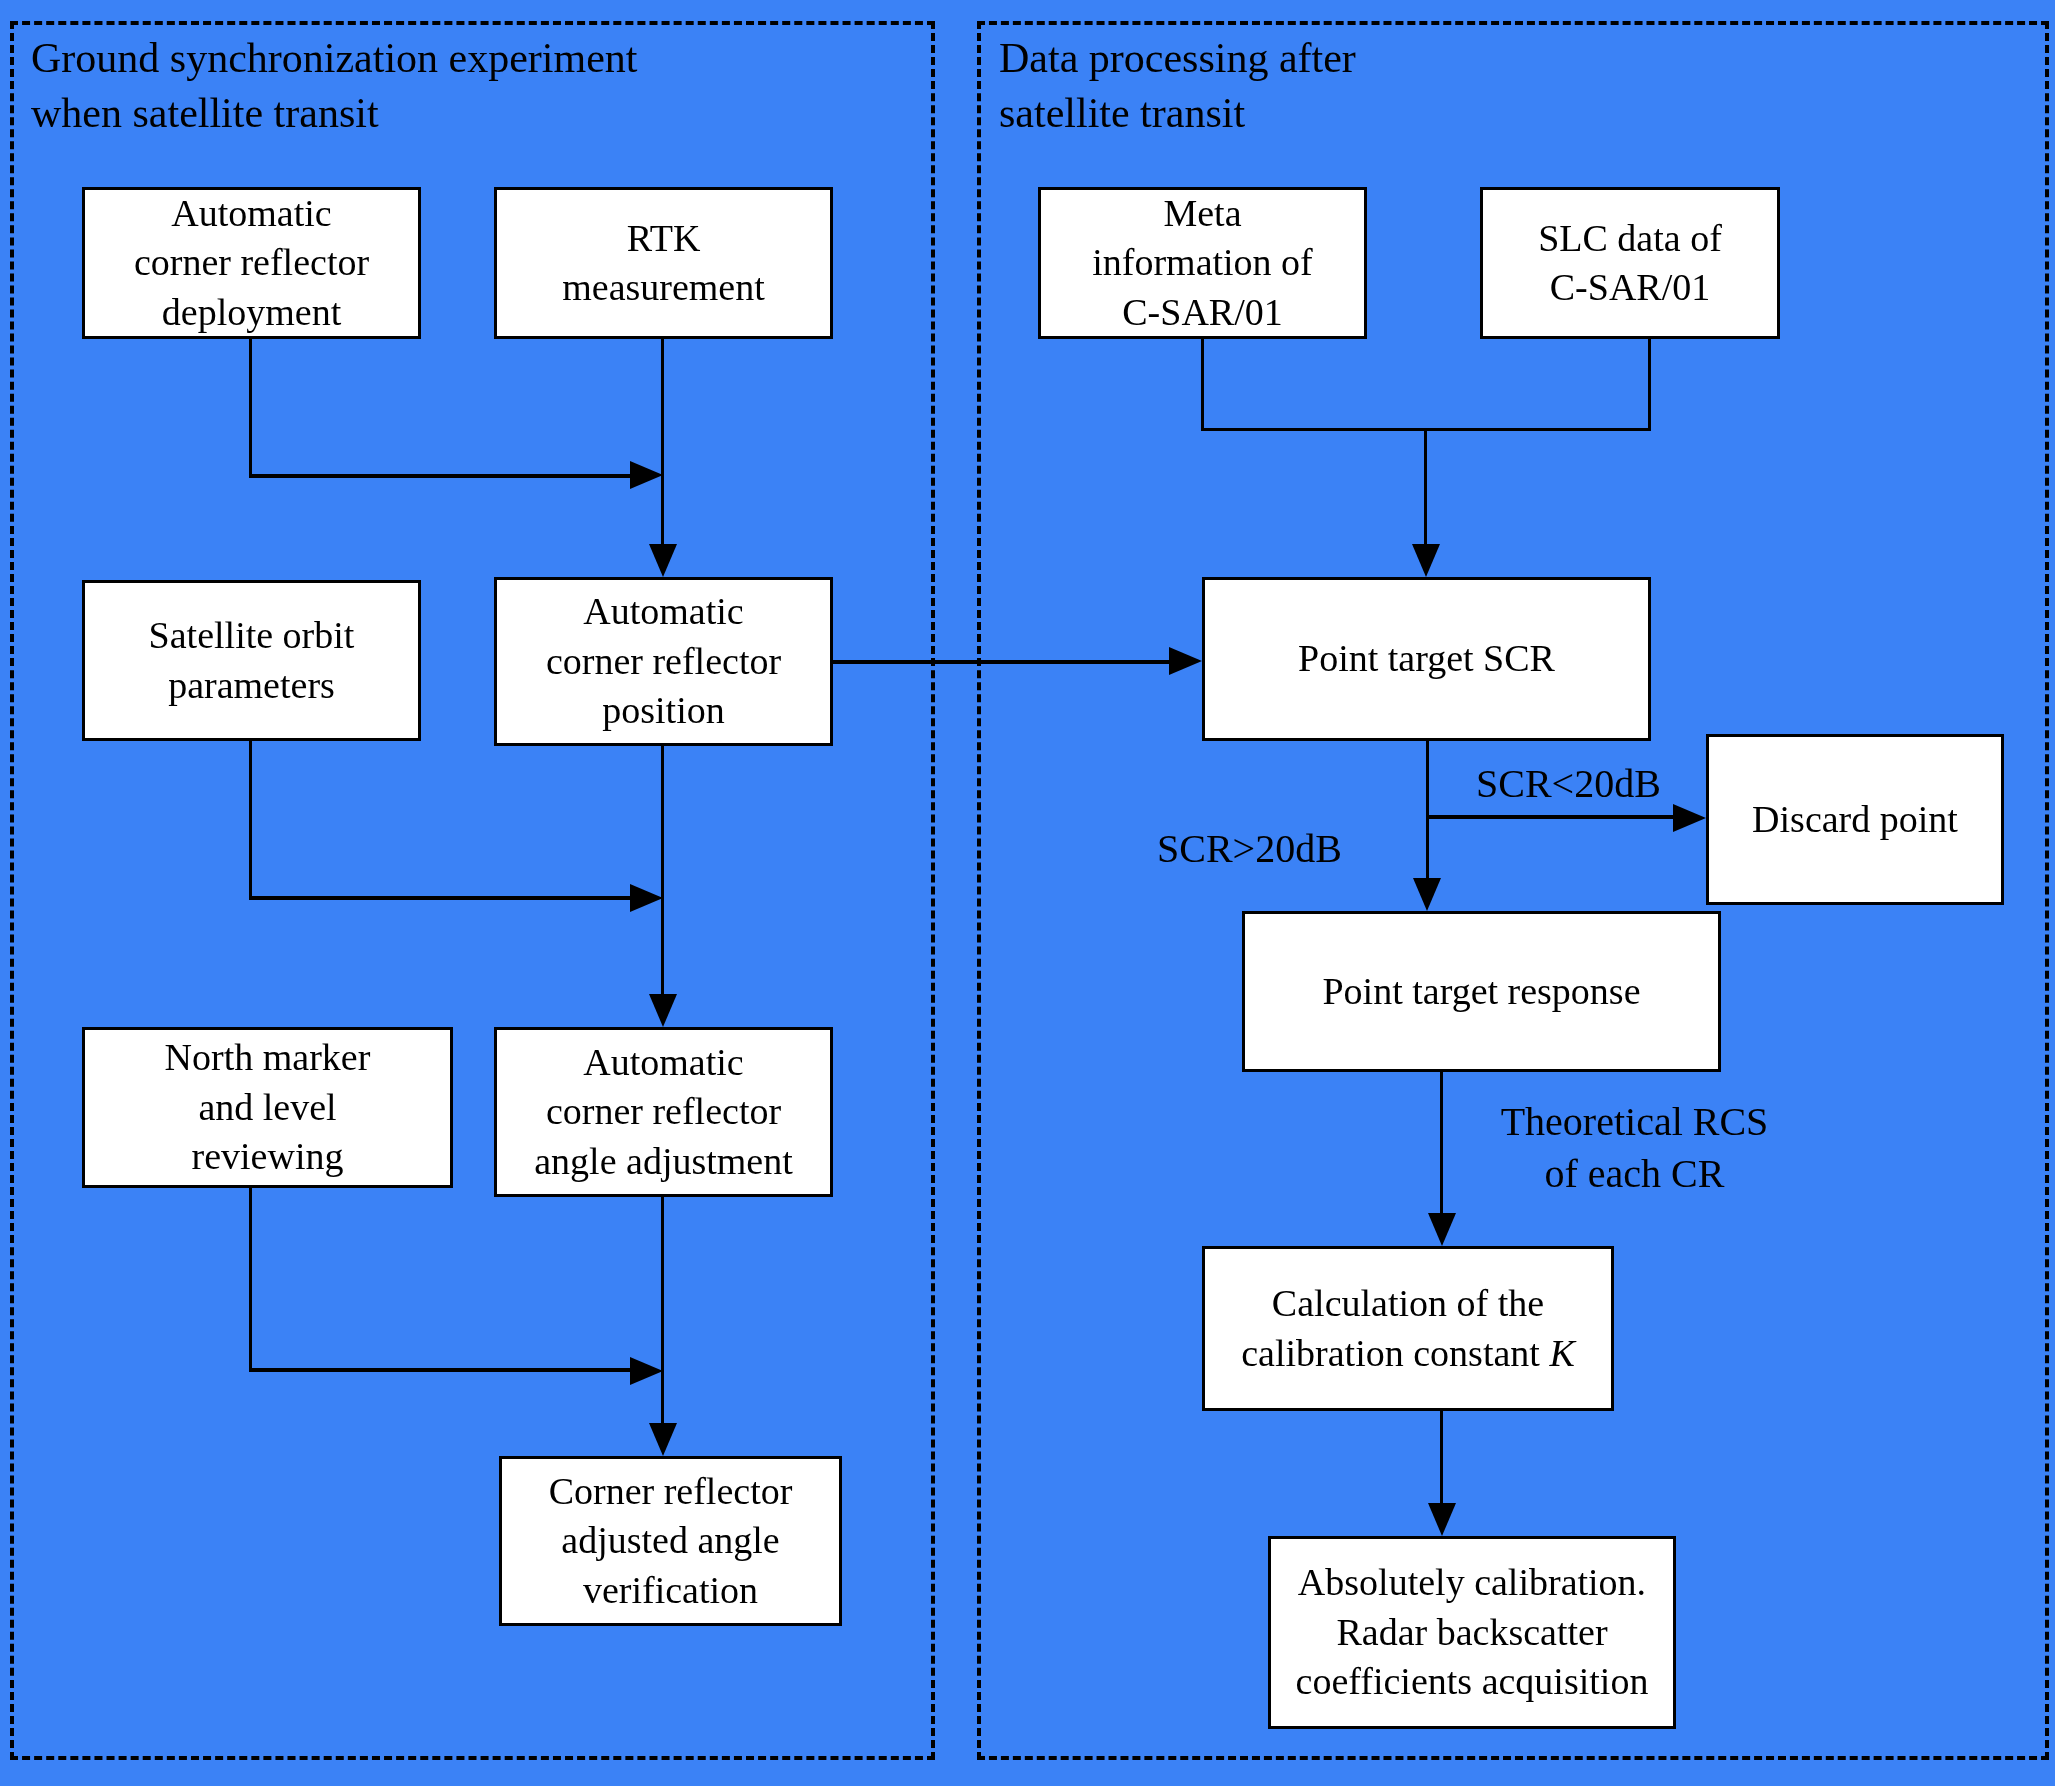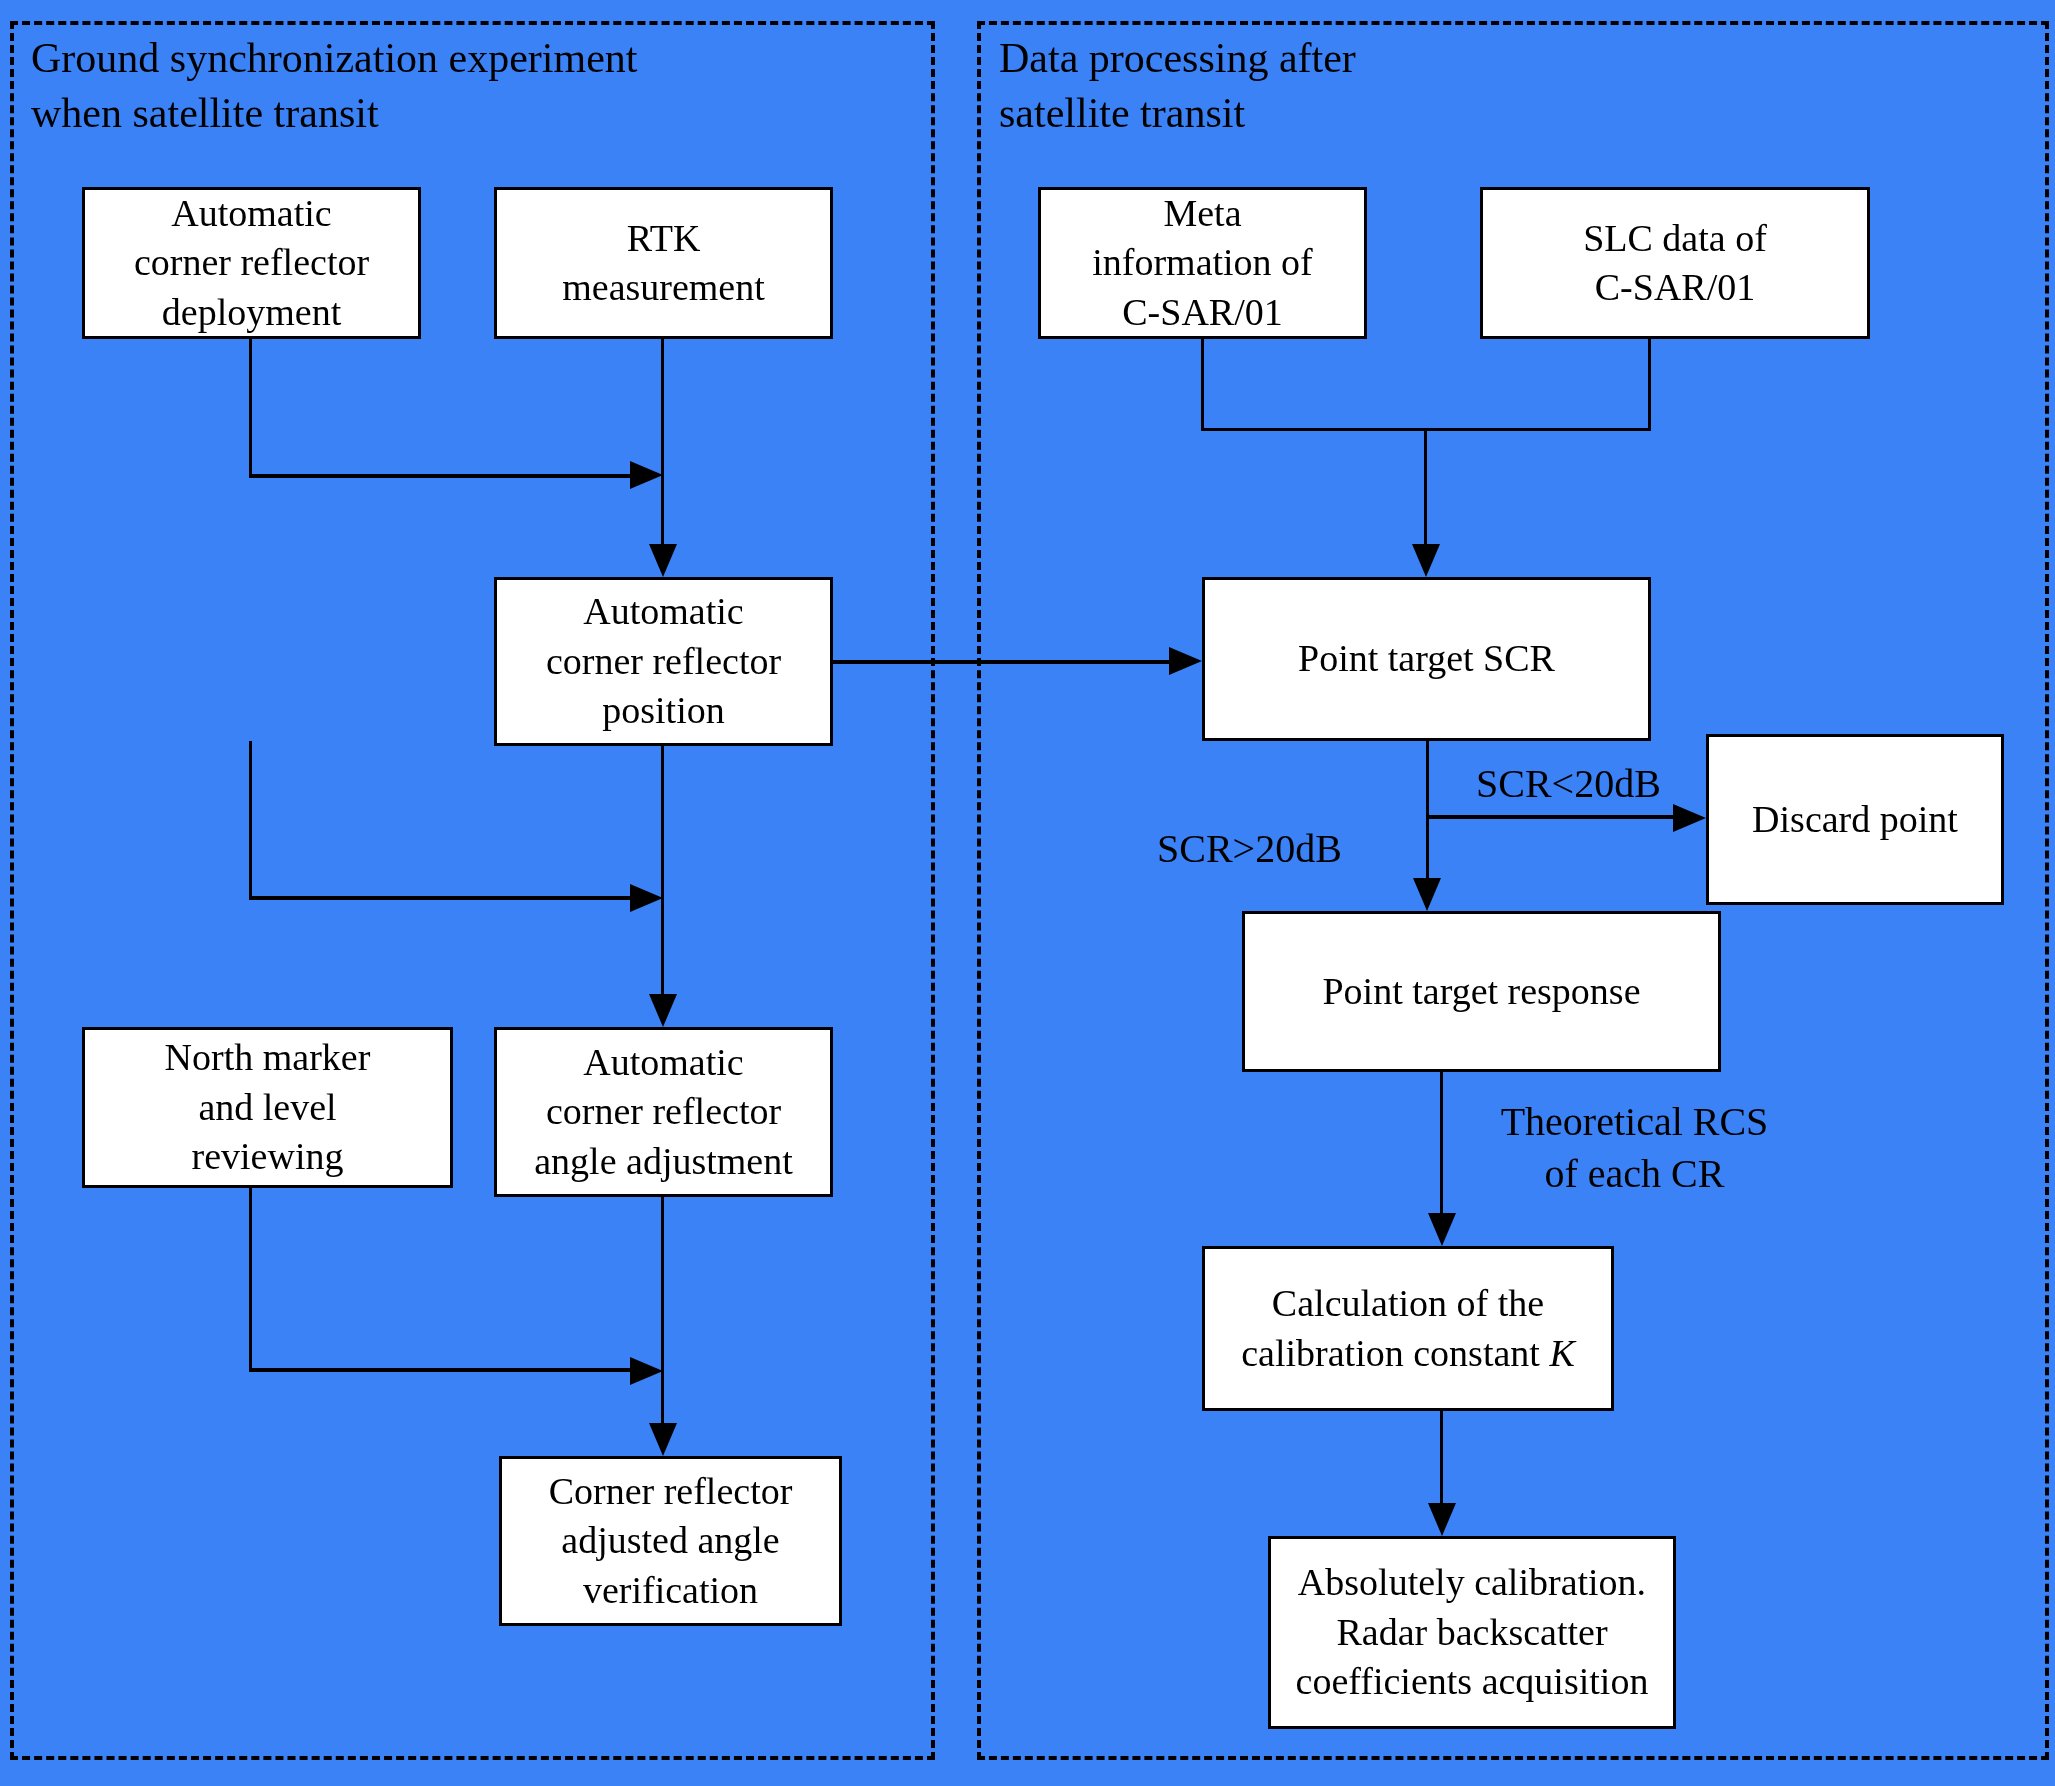--- a/index.html
+++ b/index.html
@@ -35,37 +35,39 @@
   <div class="ptitle" style="left:31px;top:31px;width:771px;">Ground synchronization experiment
 when satellite transit</div>
   <div class="ptitle" style="left:999px;top:31px;width:771px;">Data processing after
 satellite transit</div>
 
   <div class="node" style="left:82px;top:187px;width:339px;height:152px;">Automatic
 corner reflector
 deployment</div>
   <div class="node" style="left:494px;top:187px;width:339px;height:152px;">RTK
 measurement</div>
+  <div class="node" style="left:82px;top:580px;width:339px;height:161px;">Satellite orbit
+parameters</div>
   <div class="node" style="left:494px;top:577px;width:339px;height:169px;">Automatic
 corner reflector
 position</div>
   <div class="node" style="left:82px;top:1027px;width:371px;height:161px;">North marker
 and level
 reviewing</div>
   <div class="node" style="left:494px;top:1027px;width:339px;height:170px;">Automatic
 corner reflector
 angle adjustment</div>
   <div class="node" style="left:499px;top:1456px;width:343px;height:170px;">Corner reflector
 adjusted angle
 verification</div>
 
   <div class="node" style="left:1038px;top:187px;width:329px;height:152px;">Meta
 information of
 C-SAR/01</div>
-  <div class="node" style="left:1480px;top:187px;width:390px;height:152px;">SLC data of
+  <div class="node" style="left:1480px;top:187px;width:300px;height:152px;">SLC data of
 C-SAR/01</div>
   <div class="node" style="left:1202px;top:577px;width:449px;height:164px;">Point target SCR</div>
   <div class="node" style="left:1706px;top:734px;width:298px;height:171px;">Discard point</div>
 
   <div class="node" style="left:1202px;top:911px;width:479px;height:161px;margin-left:40px;">
     <div class="cline">Point target response</div>
   </div>
 
   <div class="node" style="left:1202px;top:1246px;width:412px;height:165px;">
     <div class="cline">Calculation of the</div>

